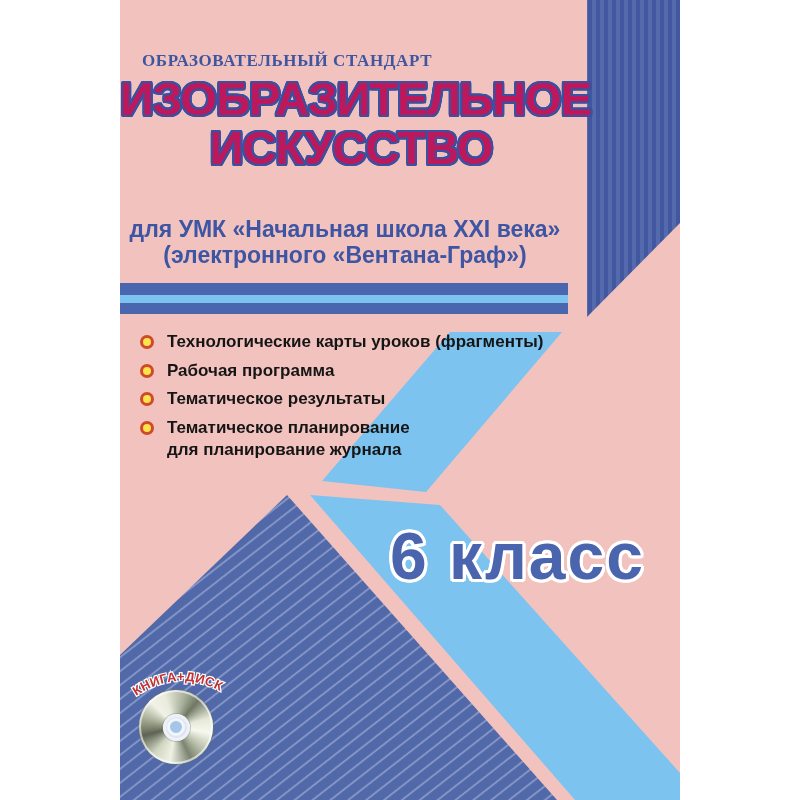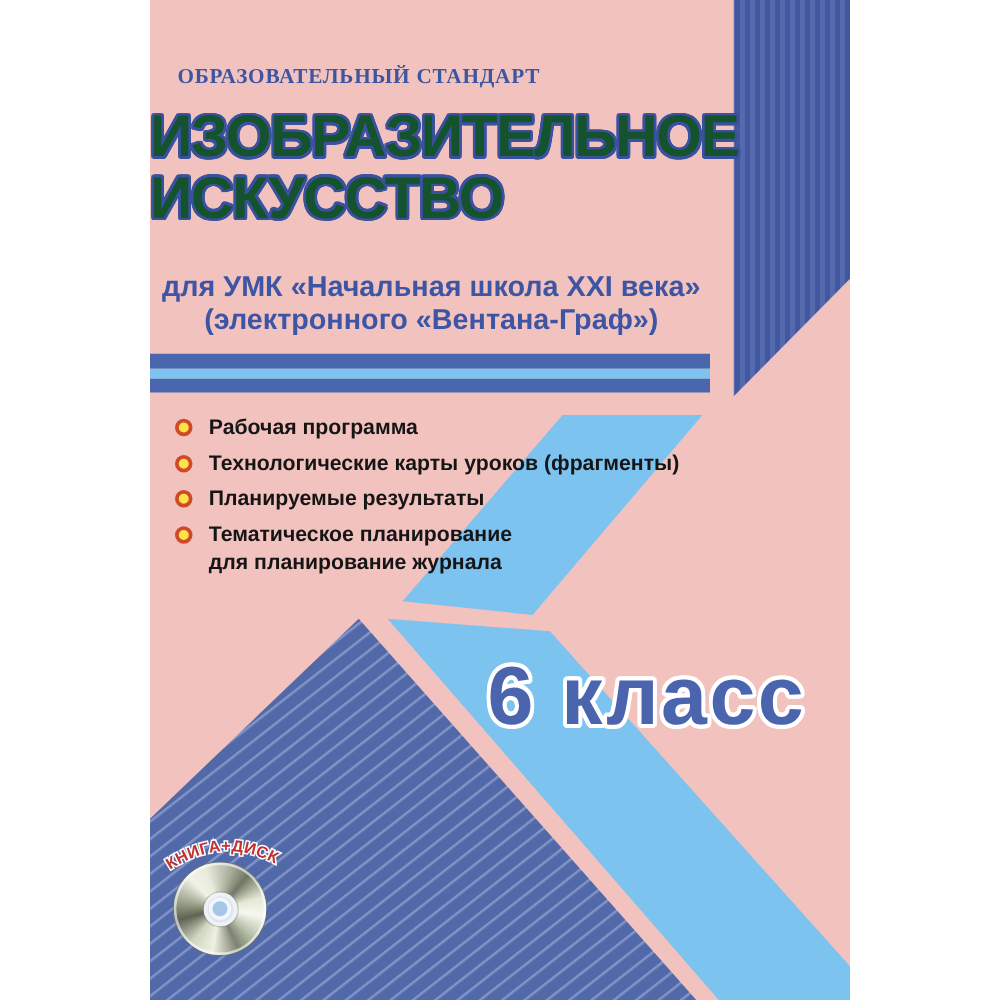--- a/index.html
+++ b/index.html
@@ -5,23 +5,23 @@
   html,body{margin:0;padding:0;background:#fff;}
   .page{position:relative;width:800px;height:800px;background:#ffffff;overflow:hidden;
         font-family:"Liberation Sans",sans-serif;}
   .cover{position:absolute;left:120px;top:0;width:560px;height:800px;background:#f2c2bf;}
   .shapes{position:absolute;left:0;top:0;width:560px;height:800px;display:block;}
 
   .edition{position:absolute;left:22px;top:51px;
            font-family:"Liberation Serif",serif;font-weight:bold;font-size:17px;
            letter-spacing:.6px;color:#3e55a0;white-space:nowrap;}
 
-  .title{position:absolute;left:0;top:84px;width:462px;
+  .title{position:absolute;left:0;top:74px;width:462px;text-align:center;
          font-weight:bold;font-size:47px;line-height:49px;letter-spacing:-1px;
-         color:#14532d;white-space:nowrap;
+         color:#be185d;white-space:nowrap;
          text-shadow:
            2px 0 0 #3a51a0,-2px 0 0 #3a51a0,0 2px 0 #3a51a0,0 -2px 0 #3a51a0,
            1.6px 1.6px 0 #3a51a0,-1.6px 1.6px 0 #3a51a0,1.6px -1.6px 0 #3a51a0,-1.6px -1.6px 0 #3a51a0,
            2px 1px 0 #3a51a0,-2px 1px 0 #3a51a0,2px -1px 0 #3a51a0,-2px -1px 0 #3a51a0,
            1px 2px 0 #3a51a0,-1px 2px 0 #3a51a0,1px -2px 0 #3a51a0,-1px -2px 0 #3a51a0;}
 
   .subtitle{position:absolute;left:0;top:217px;width:450px;text-align:center;
             font-weight:bold;font-size:23px;line-height:25.5px;color:#3d55a3;white-space:nowrap;}
 
   .features{position:absolute;left:20px;top:331px;margin:0;padding:0;list-style:none;
@@ -95,29 +95,29 @@
     </div>
 
     <div class="subtitle">
       <div>для УМК «Начальная школа XXI века»</div>
       <div>(электронного «Вентана-Граф»)</div>
     </div>
 
     <ul class="features">
       <li class="feature">
         <span class="dot"></span>
+        <span>Технологические карты уроков (фрагменты)</span>
+      </li>
+      <li class="feature">
+        <span class="dot"></span>
         <span>Рабочая программа</span>
       </li>
       <li class="feature">
         <span class="dot"></span>
-        <span>Технологические карты уроков (фрагменты)</span>
-      </li>
-      <li class="feature">
-        <span class="dot"></span>
-        <span>Планируемые результаты</span>
+        <span>Тематическое результаты</span>
       </li>
       <li class="feature">
         <span class="dot"></span>
         <span>
           <span>Тематическое планирование</span><br>
           <span>для планирование журнала</span>
         </span>
       </li>
     </ul>
 

